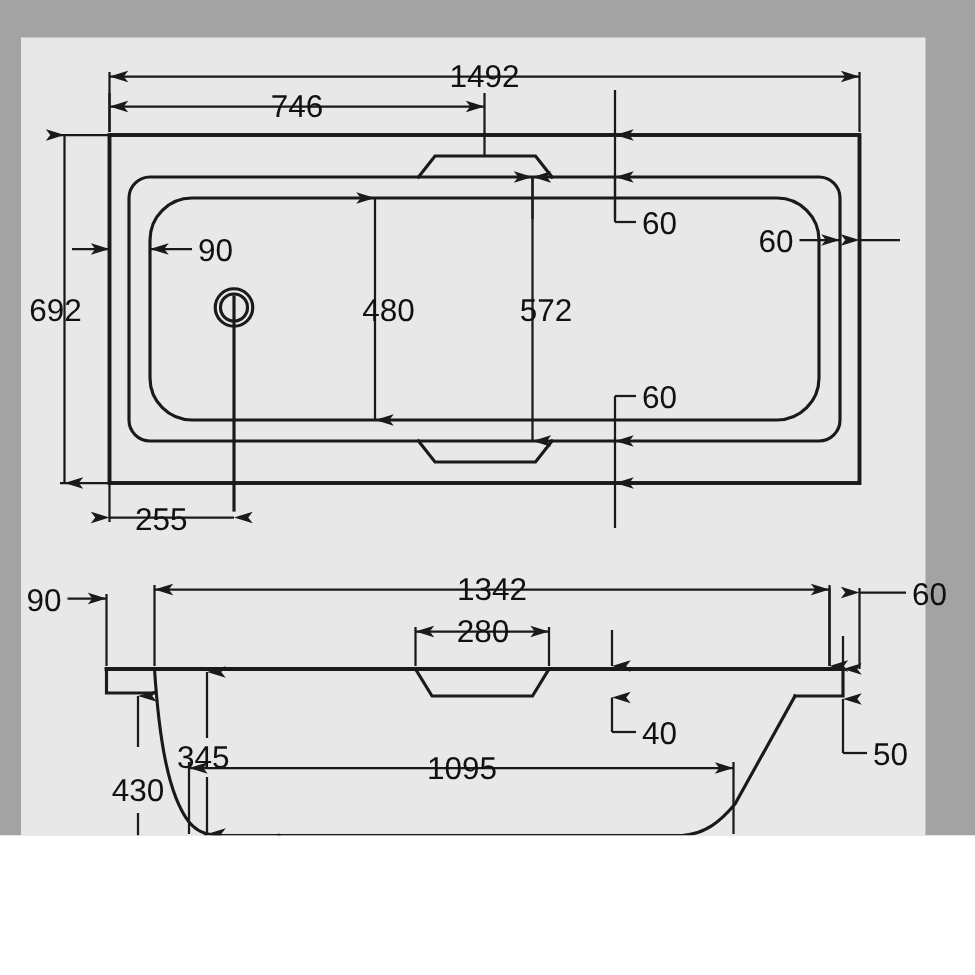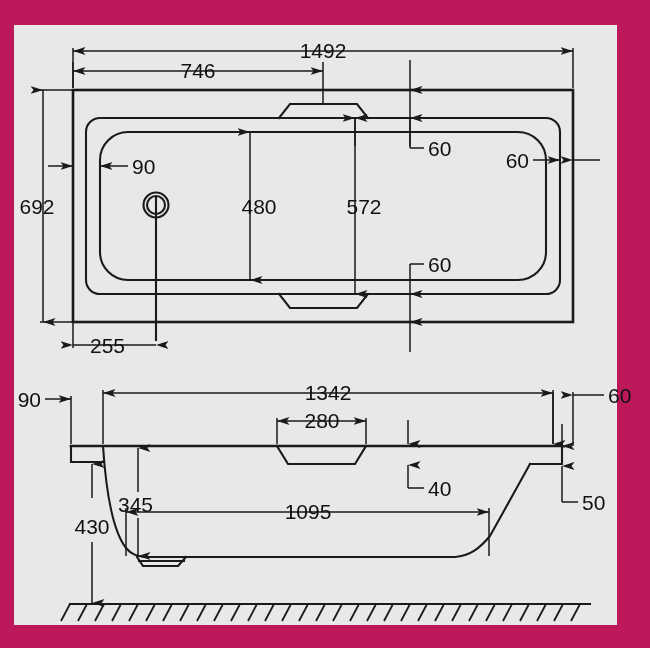--- a/index.html
+++ b/index.html
@@ -3,22 +3,22 @@
 <meta charset="utf-8">
 <style>
   html, body {
     margin: 0;
     padding: 0;
     background: #ffffff;
   }
   #canvas {
     position: relative;
     width: 650px;
-    height: 648px;
-    background: #be185d;
+    height: 557px;
+    background: #a3a3a3;
     font-family: "Liberation Sans", sans-serif;
     overflow: hidden;
   }
   #sheet {
     position: absolute;
     left: 14px;
     top: 25px;
     width: 603px;
     height: 600px;
     background: #e8e8e8;

